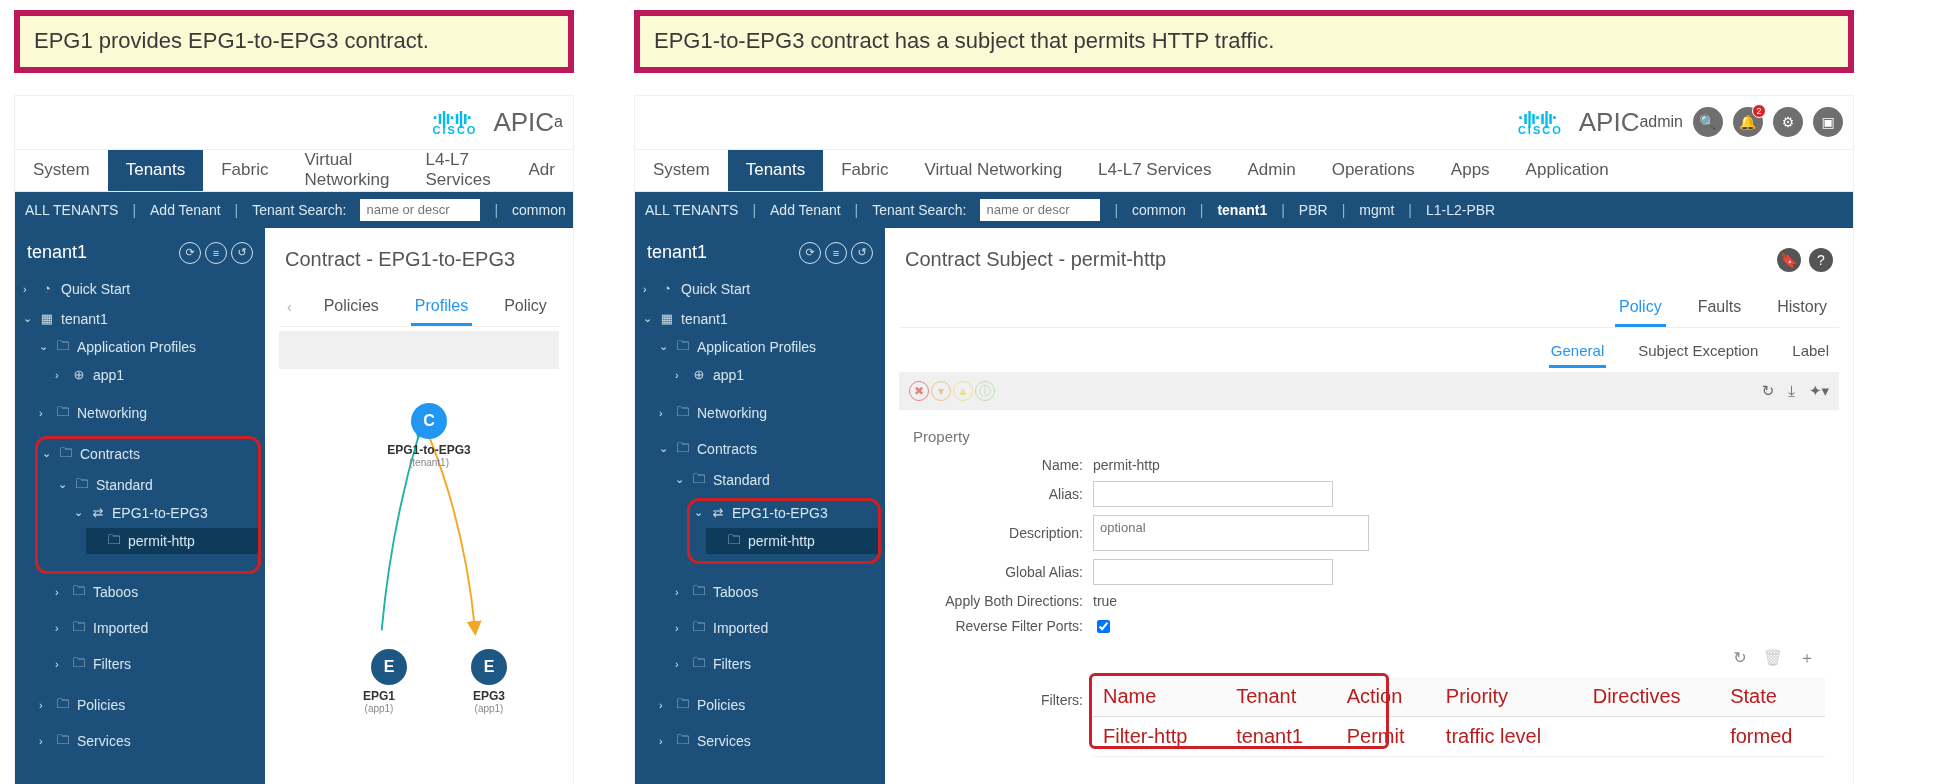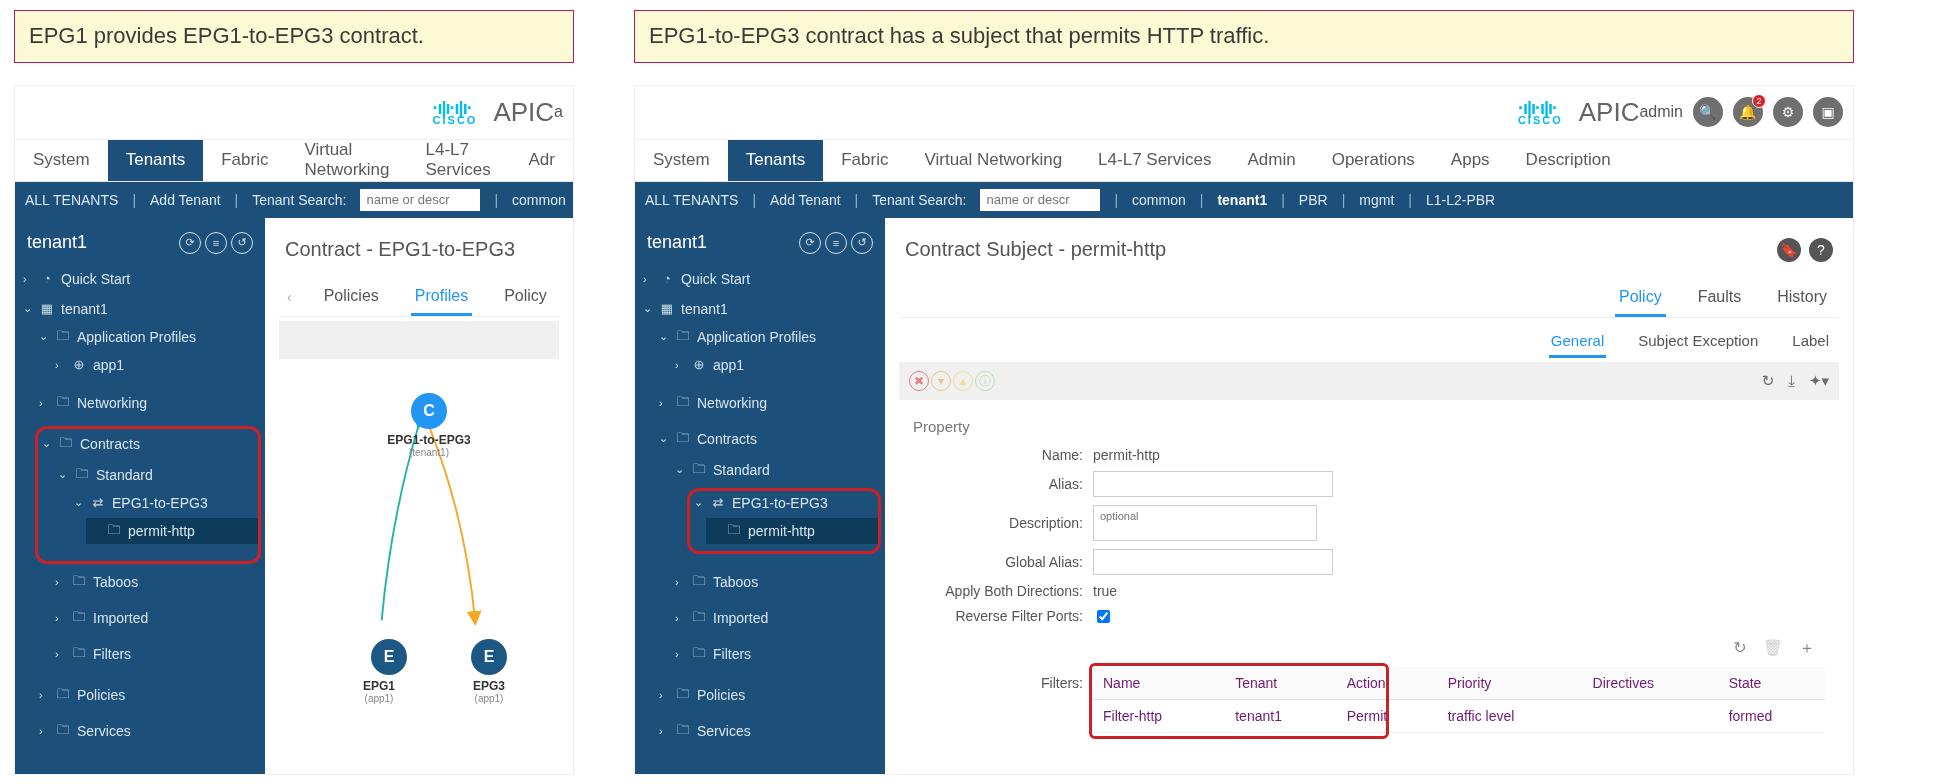--- a/index.html
+++ b/index.html
@@ -15,21 +15,21 @@
     --hr-red: #cc2027;
   }
   * { box-sizing: border-box; font-family: Arial, Helvetica, sans-serif; }
   body { margin: 0; padding: 10px 14px 20px; background: #fff; width: 1935px; }
   .layout { display: flex; gap: 60px; }
   .col { flex: 0 0 auto; }
   .col.left { width: 560px; }
   .col.right { width: 1220px; }
 
   .note {
-    border: 1px solid #be185d; background: var(--note-bg);
+    border: 6px solid #be185d; background: var(--note-bg);
     padding: 10px 14px; font-size: 22px; color: #3a3a3a;
     margin-bottom: 22px; line-height: 1.4;
   }
 
   
   .app {
     border: 1px solid #f0f0f0;
   }
   .brandbar {
     display: flex; align-items: center; height: 54px;
@@ -136,25 +136,25 @@
   .node-sub { font-size:10px; color:#888; }
   svg.edges { position:absolute; inset:0; pointer-events:none; }
 
   
   .proparea { padding: 10px 14px; }
   .propttl { font-size: 15px; color:#777; margin: 8px 0 12px; }
   .prow { display: flex; align-items: center; margin: 8px 0; font-size: 14px; }
   .prow .lbl { width: 180px; text-align: right; padding-right: 10px; color:#555; }
   .prow input[type=text] { width: 240px; height: 26px; border:1px solid #ccc; padding:0 6px; font-size:13px; }
   .prow .val { color:#555; }
-  .prow textarea { width:224px; height:36px; border:1px solid #ccc; padding:4px 6px; font-family:inherit; font-size:11px; resize:none;}
+  .prow textarea { width:276px; height:36px; border:1px solid #ccc; padding:4px 6px; font-family:inherit; font-size:13px; resize:none;}
 
   .filters-bar { display:flex; justify-content:flex-end; gap:16px; color:#888; font-size:16px; padding:4px 10px 8px;}
   .filters-bar span{cursor:pointer;}
-  table.filters { width: 100%; border-collapse: collapse; font-size: 14px; color:#701a75;}
+  table.filters { width: 100%; border-collapse: collapse; font-size: 20px; color:#b91c1c;}
   table.filters th { text-align:left; font-weight:normal; padding:8px 10px; border-bottom:1px solid #e0e0e0; background:#fafafa;}
   table.filters td { padding:8px 10px; border-bottom:1px solid #f0f0f0; }
   .row-red-box {
     position:absolute; border:3px solid var(--hr-red); border-radius:6px;
     pointer-events:none;
   }
 </style>
 </head>
 <body>
 
@@ -395,21 +395,21 @@
 
       <div class="topnav">
         <div class="tab">System</div>
         <div class="tab active">Tenants</div>
         <div class="tab">Fabric</div>
         <div class="tab">Virtual Networking</div>
         <div class="tab">L4-L7 Services</div>
         <div class="tab">Admin</div>
         <div class="tab">Operations</div>
         <div class="tab">Apps</div>
-        <div class="tab">Description</div>
+        <div class="tab">Application</div>
       </div>
 
       <div class="subnav">
         <span class="link">ALL TENANTS</span>
         <span class="sep">|</span>
         <span class="link">Add Tenant</span>
         <span class="sep">|</span>
         <span>Tenant Search:</span>
         <input type="text" placeholder="name or descr" style="">
         <span class="sep">|</span>

